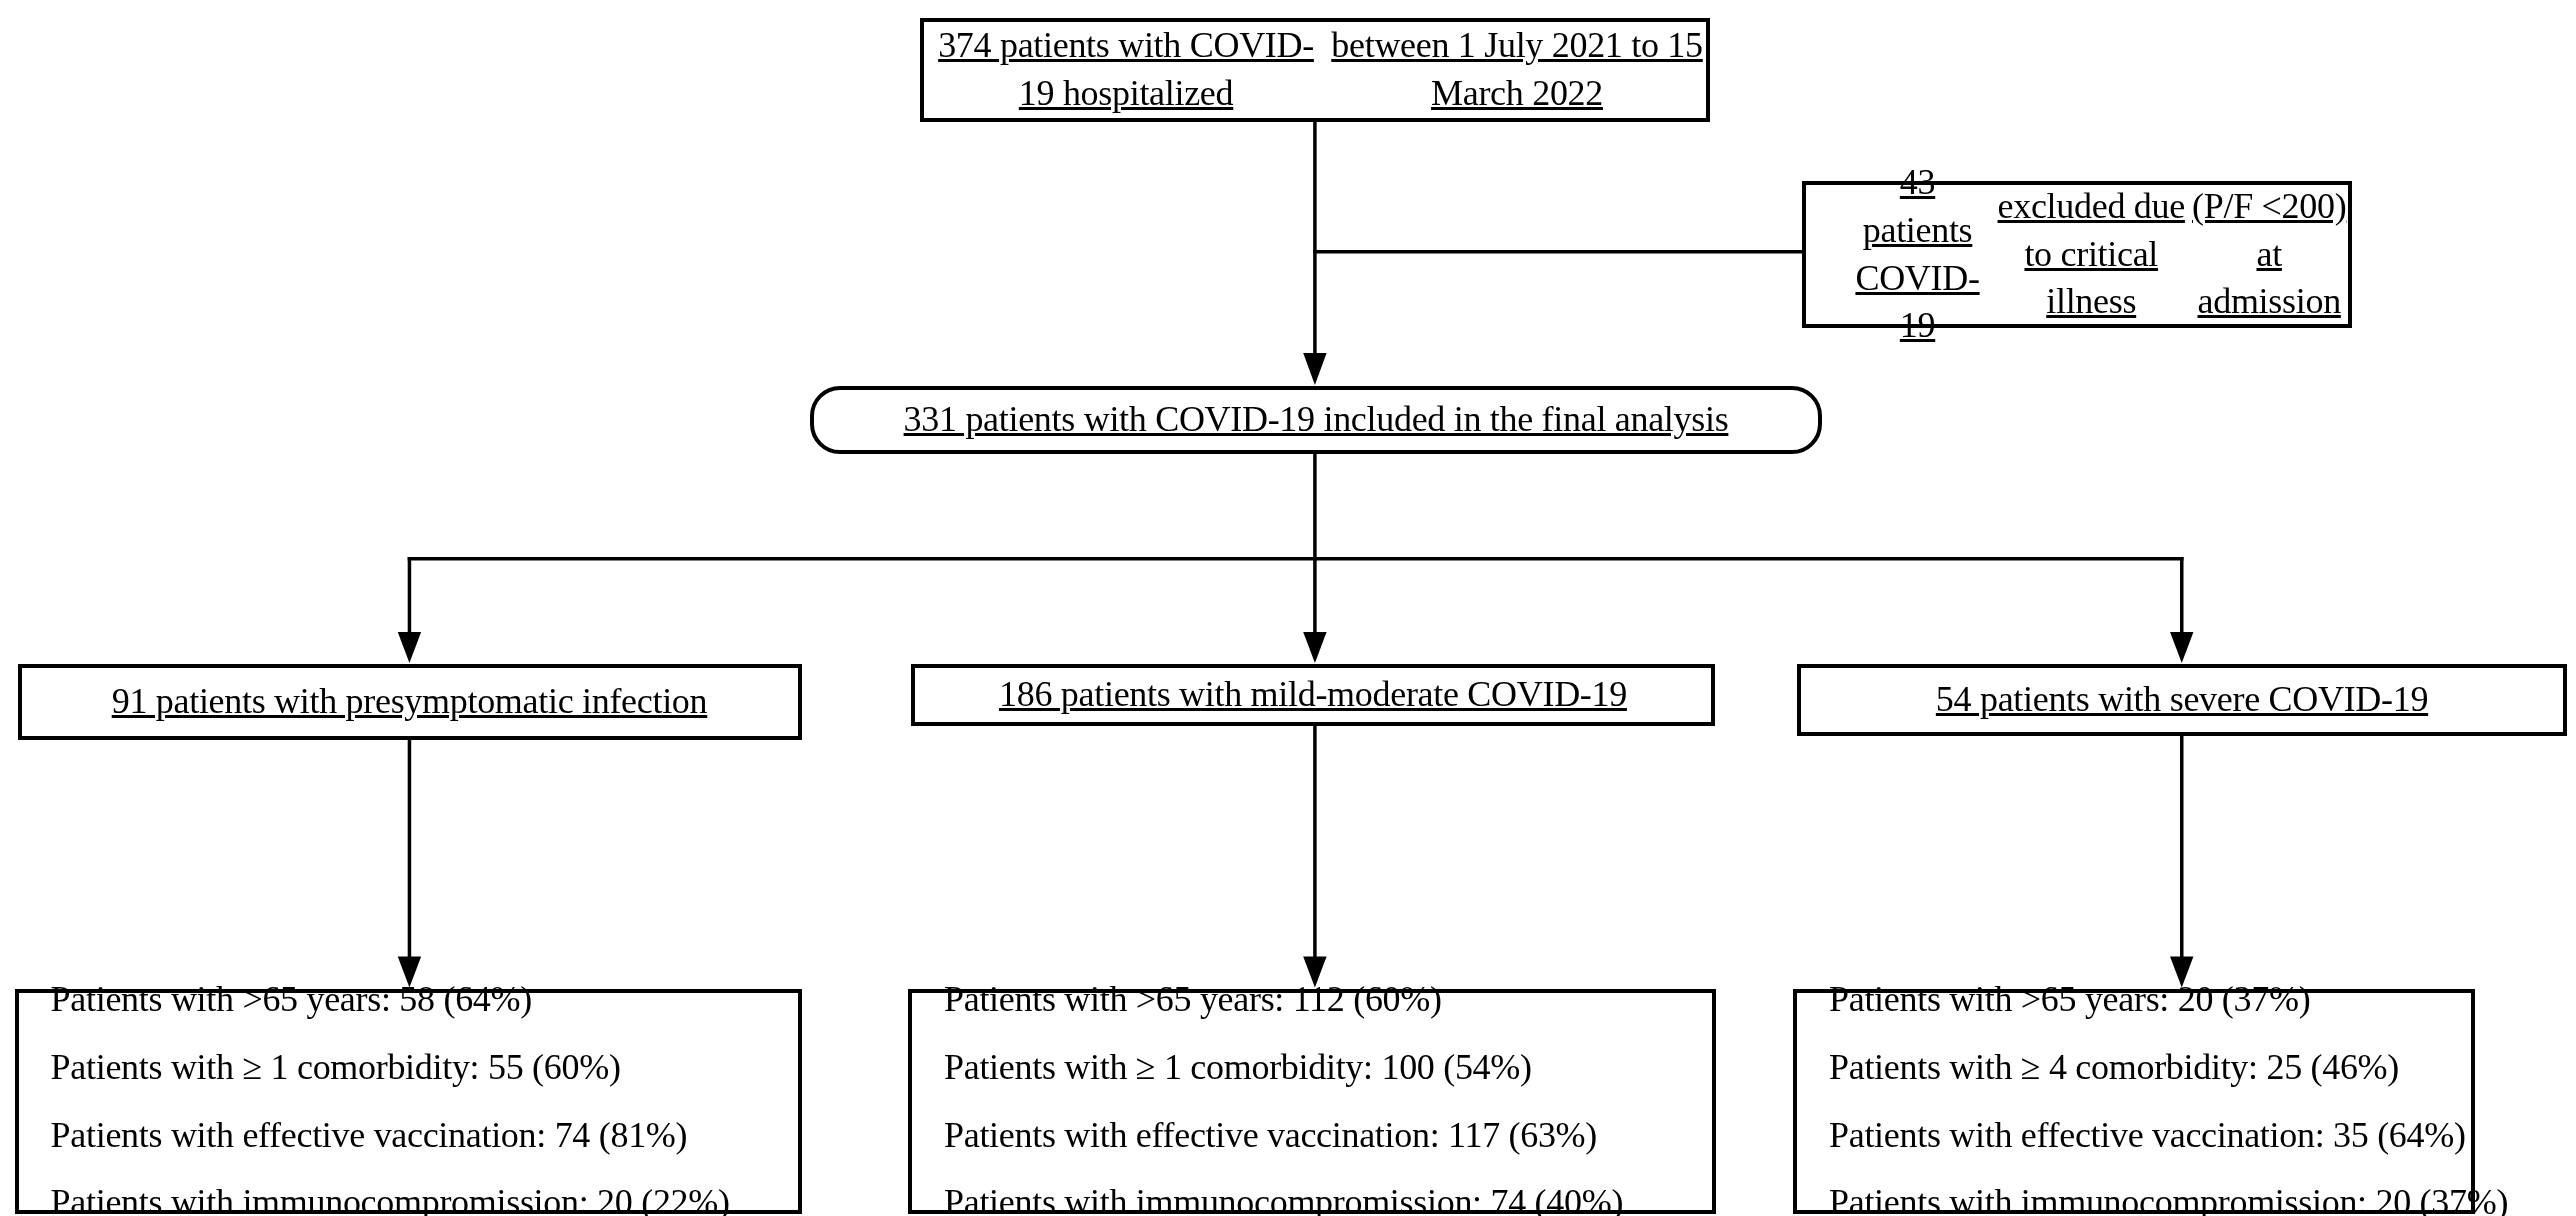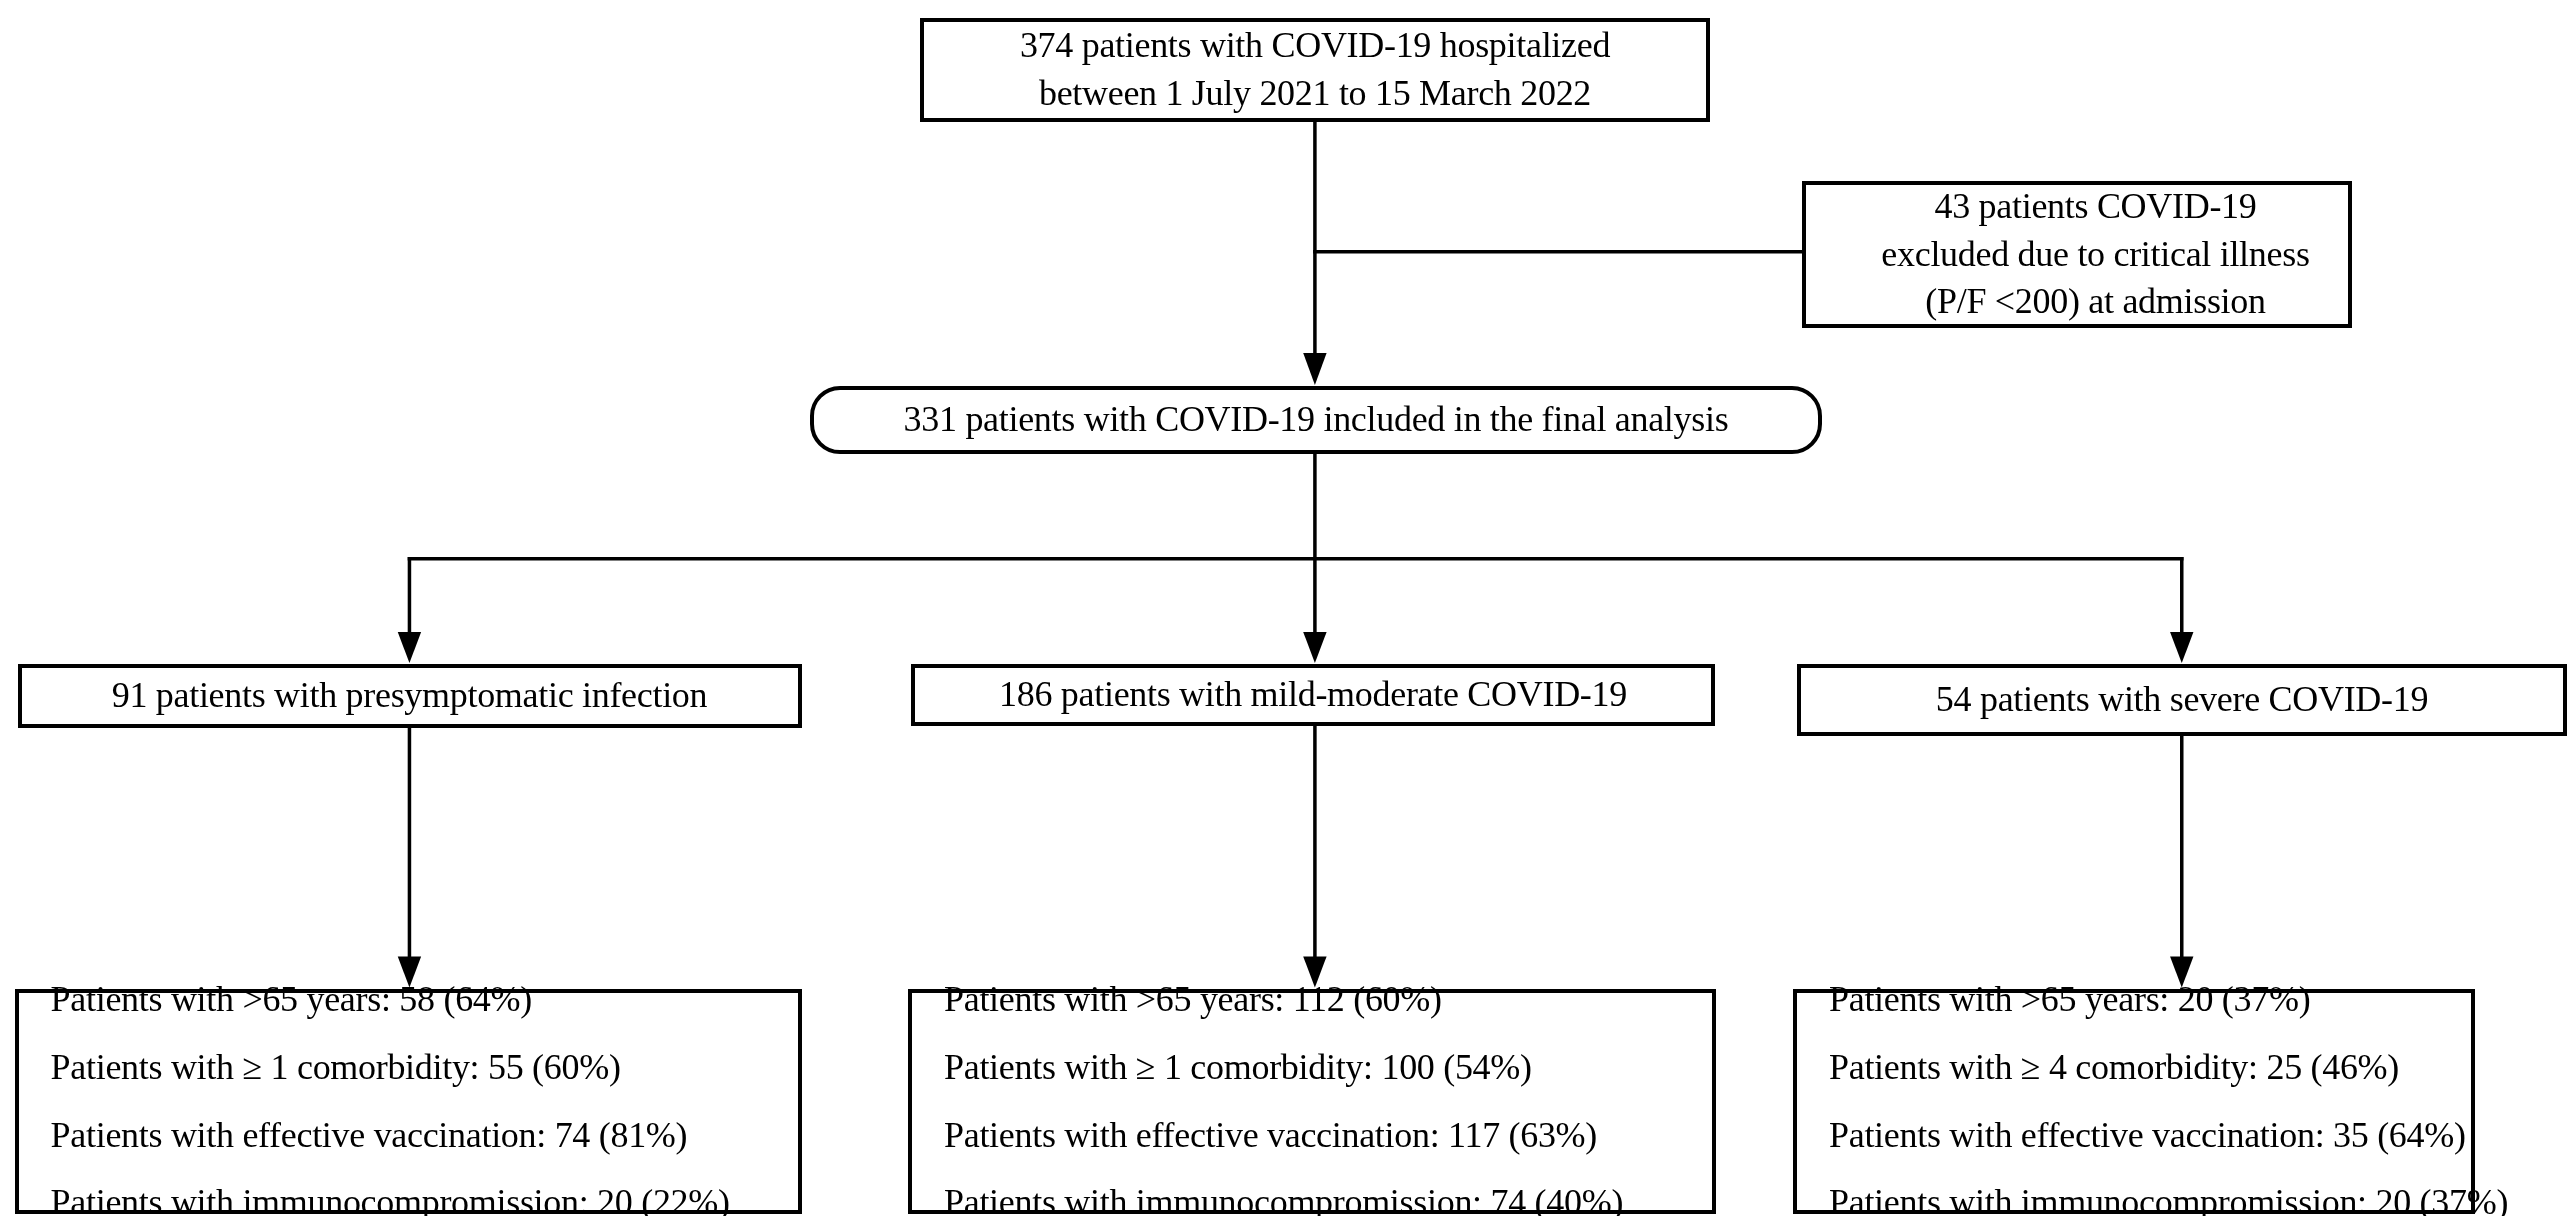--- a/index.html
+++ b/index.html
@@ -27,41 +27,41 @@
     position: absolute;
     box-sizing: border-box;
     border: 4.1px solid #000000;
     background: #ffffff;
     font-size: 36px;
     line-height: 1.32;
     letter-spacing: -0.3px;
   }
   .box.centered {
     display: flex;
-    flex-direction: column;
     align-items: center;
     justify-content: center;
     text-align: center;
+    text-decoration: underline;
   }
   .box.stats {
     display: flex;
     flex-direction: column;
     justify-content: center;
     text-align: left;
     padding: 11.7px 11.7px 11.7px 32px;
     gap: 20px;
   }
   .stat-line { white-space: nowrap; }
 
   
   .enrollment-box { left: 920px; top: 17.5px;   width: 790px; height: 104px; }
   .exclusion-box  { left: 1802px; top: 181px;  width: 550px;  height: 147px; padding-left: 37px; }
   .included-box   { left: 810px; top: 386px;  width: 1012px; height: 68px; border-radius: 30px; }
 
-  .group0-label   { left: 17.5px;   top: 664px; width: 784px; height: 64px; }
+  .group0-label   { left: 17.5px;   top: 664px; width: 784px; height: 76px; }
   .group1-label   { left: 911px; top: 664px; width: 804px; height: 62px; }
   .group2-label   { left: 1797px; top: 664px; width: 770px; height: 72px; }
 
   .group0-stats   { left: 14.6px;   top: 989px; width: 787px; height: 225px; }
   .group1-stats   { left: 908px; top: 989px; width: 808px; height: 225px; }
   .group2-stats   { left: 1793px; top: 989px; width: 682px; height: 225px; }
 </style>
 </head>
 <body>
 

